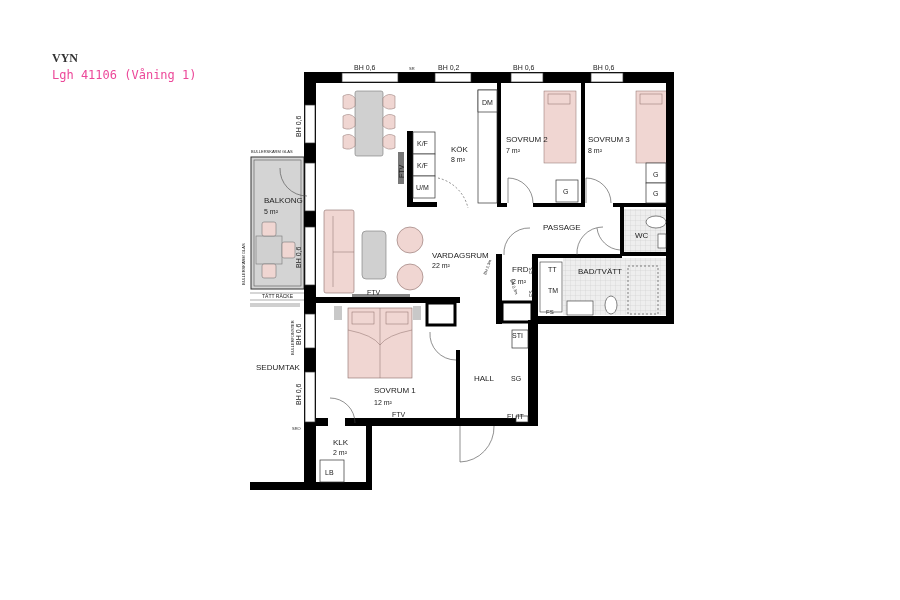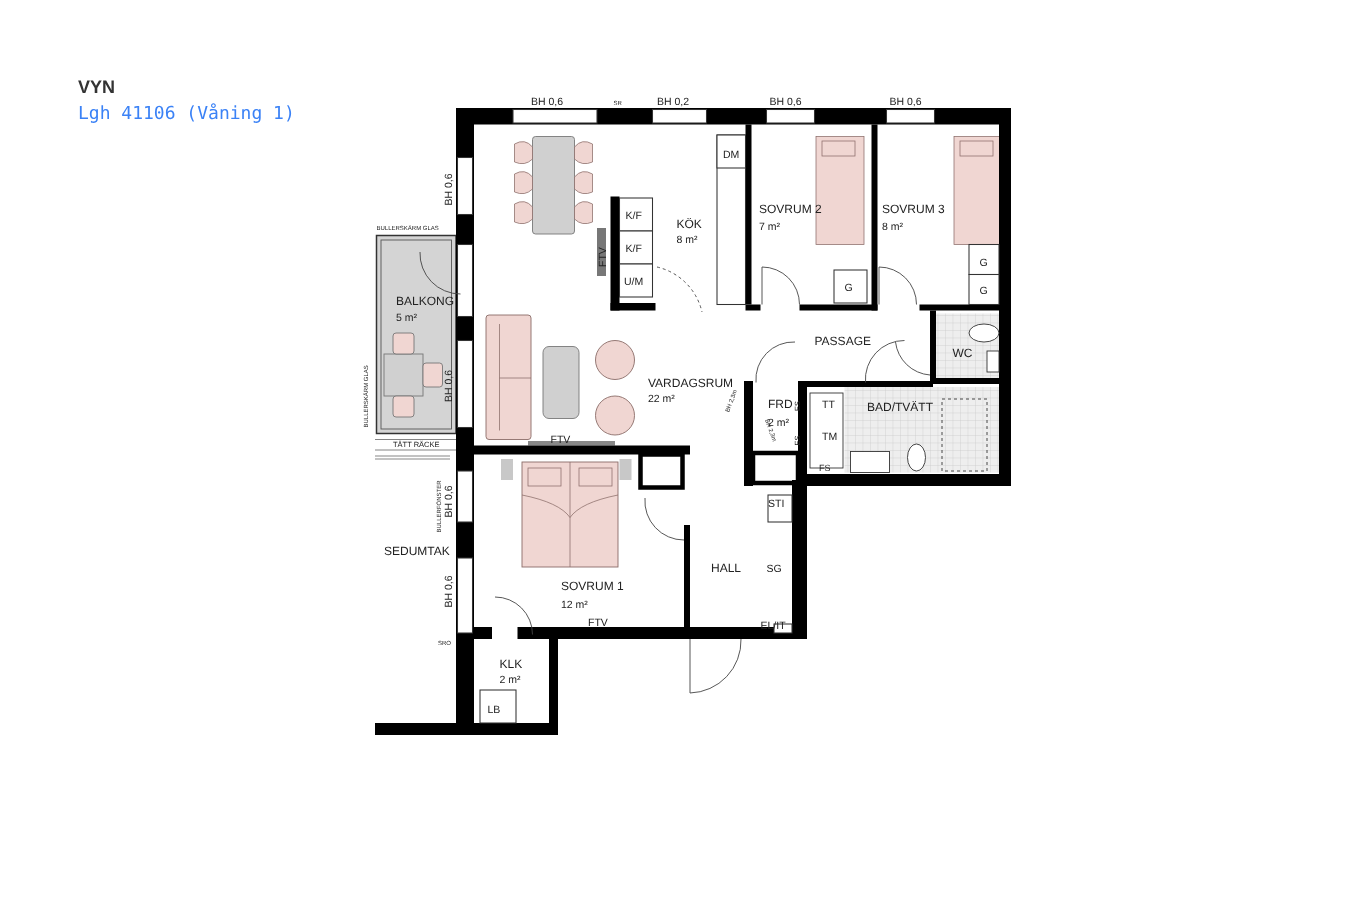--- a/index.html
+++ b/index.html
@@ -1,18 +1,18 @@
 <!DOCTYPE html>
 <html><head>
 <meta charset="utf-8">
 <style>
   html, body { margin:0; padding:0; background:#ffffff; }
   body { width:900px; height:600px; position:relative; overflow:hidden; font-family:"Liberation Sans", sans-serif; }
-  .hdr-title { position:absolute; left:52px; top:51px; font-family:Liberation Sans, sans-serif; font-weight:bold; font-size:12px; color:#333; }
-  .hdr-sub { position:absolute; left:52px; top:68px; font-family:"DejaVu Sans Mono", monospace; font-size:12px; color:#3b82f6; }
+  .hdr-title { position:absolute; left:52px; top:51px; font-family:Liberation Serif, serif; font-weight:bold; font-size:12px; color:#333; }
+  .hdr-sub { position:absolute; left:52px; top:68px; font-family:"DejaVu Sans Mono", monospace; font-size:12px; color:#ec4899; }
   svg { position:absolute; left:0; top:0; }
   .lbl { font-family:"Liberation Sans", sans-serif; fill:#222; }
 </style>
 </head>
 <body>
 
 <div class="hdr-title">VYN</div>
 <div class="hdr-sub">Lgh 41106 (Våning 1)</div>
 
 <svg width="900" height="600" viewBox="0 0 900 600">

